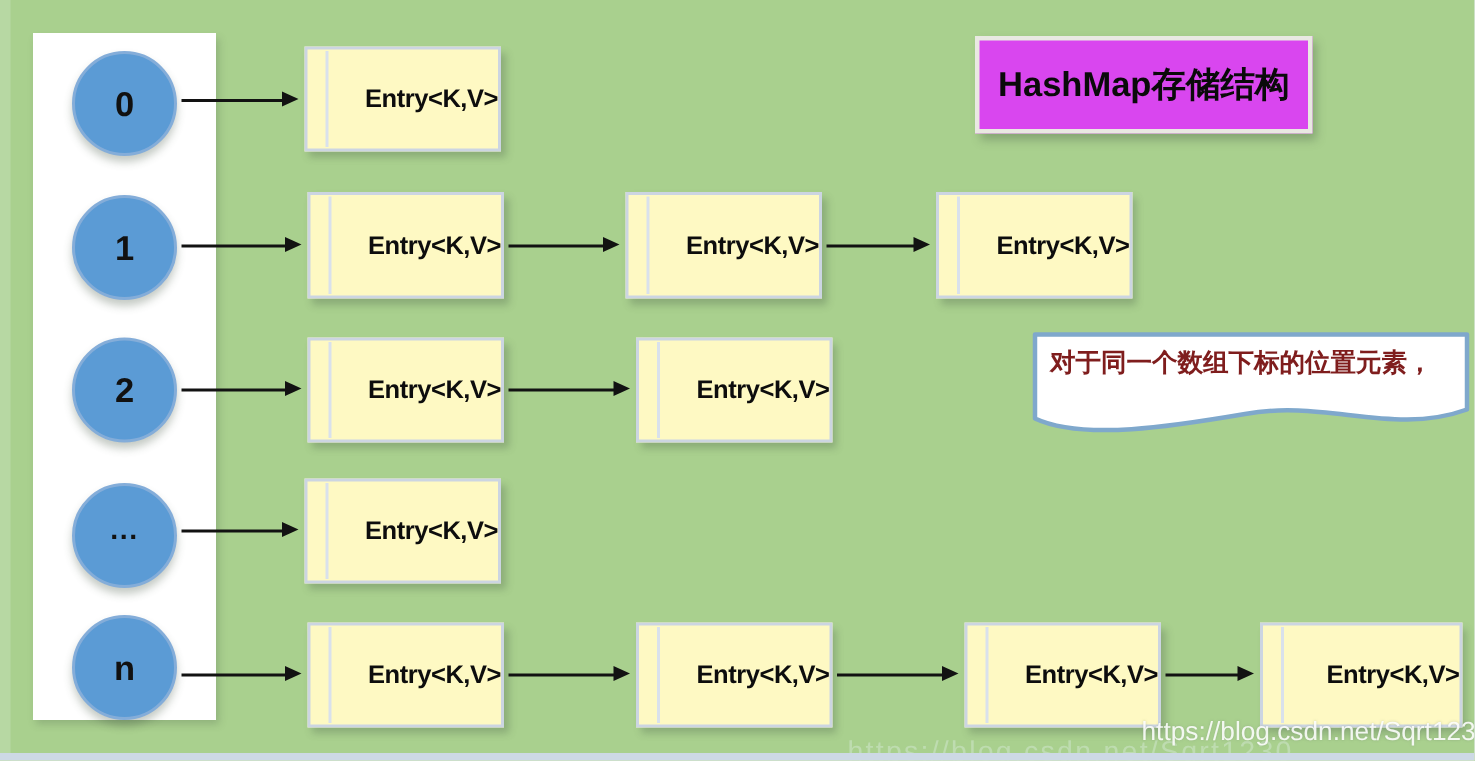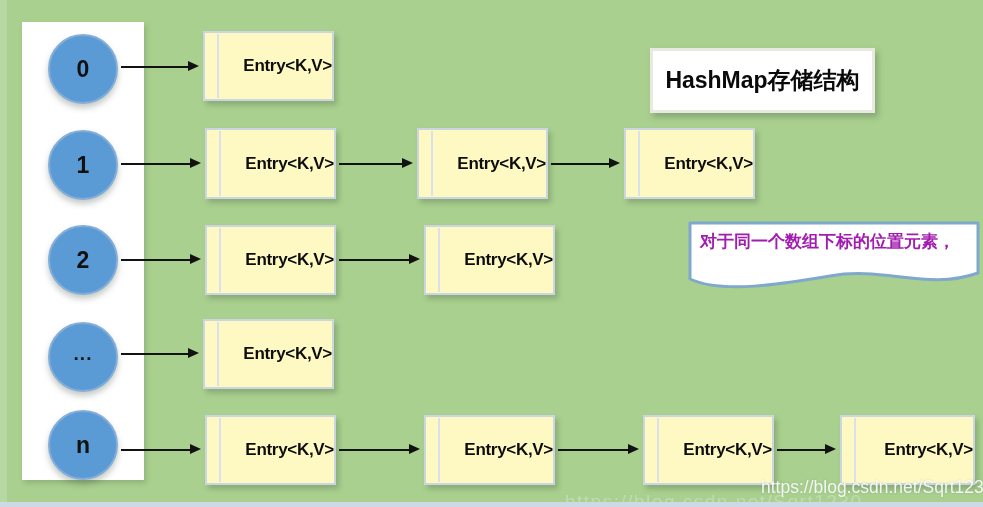--- a/index.html
+++ b/index.html
@@ -40,32 +40,31 @@
   }
 
   .arrow{position:absolute;height:0;border-top:2.5px solid #121212;}
   .arrow::after{
     content:"";position:absolute;right:-10px;top:-6.7px;width:0;height:0;
     border-left:11px solid #121212;border-top:5.5px solid transparent;border-bottom:5.5px solid transparent;
   }
 
   .title-box{
     position:absolute;left:650px;top:24px;width:225px;height:65px;
-    background:#ffffff;border:3px solid #e9e9e2;box-sizing:border-box;
+    background:#d946ef;border:3px solid #e9e9e2;box-sizing:border-box;
     display:flex;align-items:center;justify-content:center;
     box-shadow:3px 4px 6px rgba(70,90,70,.35);
-    margin-top:24px;
   }
   .title-box span{font-weight:bold;font-size:23px;color:#0a0a0a;white-space:nowrap;}
 
   .callout{position:absolute;left:688px;top:221px;width:292px;height:74px;}
   .callout svg{position:absolute;left:0;top:0;width:100%;height:100%;}
   .callout-text{
     position:absolute;left:12px;top:8px;right:6px;
-    font-weight:bold;font-size:17px;line-height:25px;color:#a21caf;white-space:nowrap;
+    font-weight:bold;font-size:17px;line-height:25px;color:#7f1d1d;white-space:nowrap;
   }
 
   .watermark{
     position:absolute;left:761px;top:477px;z-index:10;
     font-size:17.5px;color:rgba(255,255,255,.88);white-space:nowrap;
     text-shadow:0 0 2px rgba(120,140,120,.4);
   }
   .watermark-ghost{
     position:absolute;left:565px;top:491px;z-index:8;
     font-size:19px;letter-spacing:1.5px;color:rgba(240,248,255,.30);white-space:nowrap;

